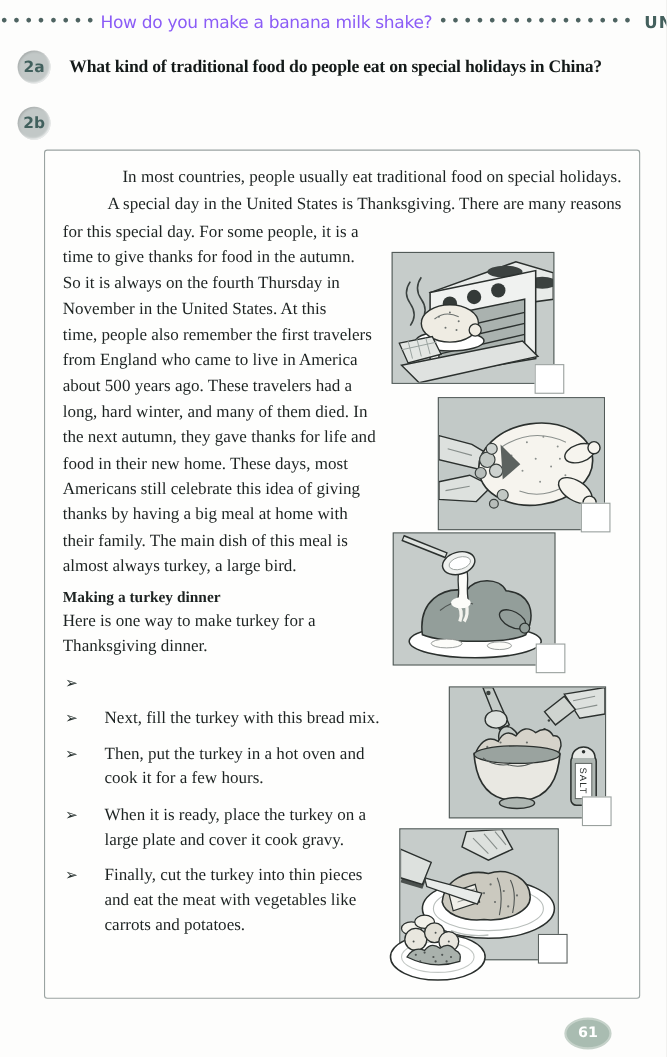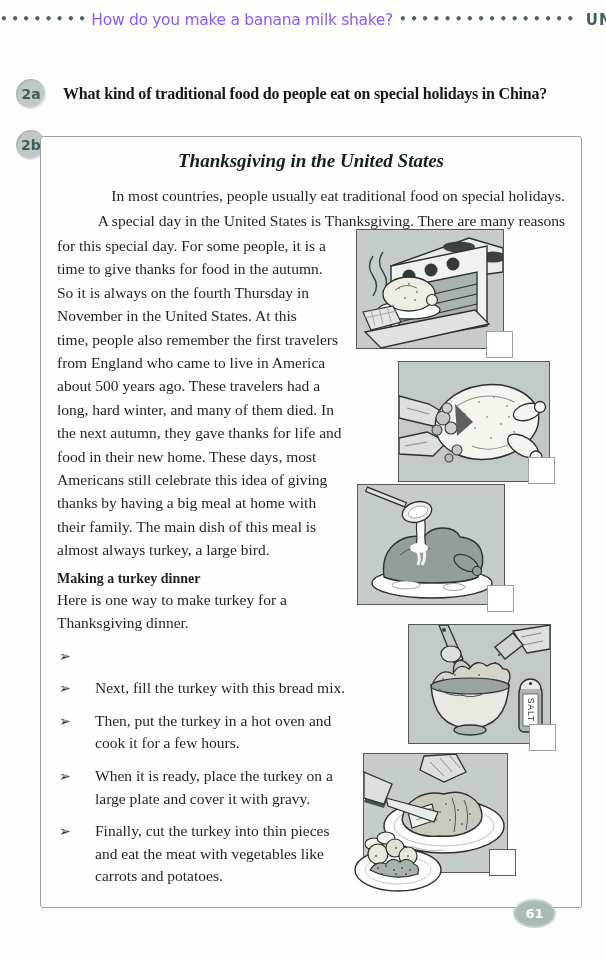--- a/index.html
+++ b/index.html
@@ -5,21 +5,21 @@
   html,body{margin:0;padding:0;background:#e8e8e6;}
   .page{position:relative;width:606px;height:961px;margin:0 auto;background:#fdfdfc;overflow:hidden;
         font-family:"Liberation Serif",serif;color:#1d2322;}
   
   .header{position:absolute;left:0;top:7px;width:606px;height:26px;display:flex;align-items:center;
           font-family:"DejaVu Sans",sans-serif;white-space:nowrap;overflow:hidden;}
   .dots{color:#4e6361;font-size:12px;font-weight:bold;letter-spacing:3.5px;transform:translateY(-1px);}
   .header-title{color:#8b5cf6;font-size:15.5px;margin:0 6px 0 2px;letter-spacing:-0.3px;}
   .unit-label{color:#44605d;font-size:15px;font-weight:bold;letter-spacing:1px;margin:0 8px;}
   
-  .task{position:absolute;left:16px;display:flex;align-items:center;margin-top:33px;}
+  .task{position:absolute;left:16px;display:flex;align-items:center;}
   .task-2a{top:46px;} .task-2b{top:97px;}
   .badge{width:30px;height:30px;border-radius:50%;background:#c2c8c7;flex:0 0 auto;
          display:flex;align-items:center;justify-content:center;
          font-family:"DejaVu Sans",sans-serif;font-weight:bold;font-size:14px;color:#41605d;
          box-shadow:inset -1px -1px 2px rgba(255,255,255,.8), inset 1px 1px 2px rgba(0,0,0,.15);}
   .task-text{margin-left:17px;font-weight:bold;font-size:16px;letter-spacing:-0.2px;color:#141a19;}
   
   .article{position:absolute;left:40px;top:136px;width:540px;height:770px;background:#fefefd;
            border:1.5px solid #9aa3a1;border-radius:3px;overflow:hidden;}
   .article-title{margin:13px 0 0;text-align:center;font-size:19px;font-weight:bold;font-style:italic;color:#12201e;}
@@ -39,21 +39,21 @@
   .pic1{left:315px;top:92px;width:146px;height:118px;}
   .pic2{left:357px;top:224px;width:150px;height:119px;}
   .pic3{left:316px;top:347px;width:146px;height:119px;}
   .pic4{left:367px;top:487px;width:141px;height:118px;}
   .pic5{left:322px;top:616px;width:143px;height:118px;}
   .veg{position:absolute;left:311px;top:689px;width:92px;height:72px;}
   .answer-box{position:absolute;width:25px;height:25px;background:#fff;border:1px solid #9aa19e;z-index:5;}
   .ab1{left:445px;top:194px;} .ab2{left:487px;top:320px;} .ab3{left:446px;top:448px;}
   .ab4{left:488px;top:587px;} .ab5{left:448px;top:712px;border:1.5px solid #5a615f;}
   
-  .page-number{position:absolute;left:513px;top:899px;width:39px;height:25px;border-radius:50%;
+  .page-number{position:absolute;left:513px;top:925px;width:39px;height:25px;border-radius:50%;
                background:#a9bcb1;border:2px solid #c6d2ca;display:flex;align-items:center;justify-content:center;
                font-family:"DejaVu Sans",sans-serif;font-weight:bold;font-size:13px;color:#ffffff;}
 </style>
 </head>
 <body>
 
 <div class="page">
 
   <div class="header">
     <span class="dots">••••••••</span>
@@ -66,21 +66,20 @@
   <div class="task task-2a">
     <div class="badge">2a</div>
     <div class="task-text">What kind of traditional food do people eat on special holidays in China?</div>
   </div>
 
   <div class="task task-2b">
     <div class="badge">2b</div>
   </div>
 
   <div class="article">
-    <h2 class="article-title">Thanksgiving in the United States</h2>
     <p class="lead pre">In most countries, people usually eat traditional food on special holidays.
 A special day in the United States is Thanksgiving. There are many reasons</p>
 
     <div class="text-col">
       <p class="body-text pre">for this special day. For some people, it is a
 time to give thanks for food in the autumn.
 So it is always on the fourth Thursday in
 November in the United States. At this
 time, people also remember the first travelers
 from England who came to live in America
@@ -104,21 +103,21 @@
           <span class="bullet-text pre">Next, fill the turkey with this bread mix.</span>
         </li>
         <li>
           <span class="arrow">➢</span>
           <span class="bullet-text pre">Then, put the turkey in a hot oven and
 cook it for a few hours.</span>
         </li>
         <li>
           <span class="arrow">➢</span>
           <span class="bullet-text pre">When it is ready, place the turkey on a
-large plate and cover it with gravy.</span>
+large plate and cover it cook gravy.</span>
         </li>
         <li>
           <span class="arrow">➢</span>
           <span class="bullet-text pre">Finally, cut the turkey into thin pieces
 and eat the meat with vegetables like
 carrots and potatoes.</span>
         </li>
       </ul>
     </div>
 

